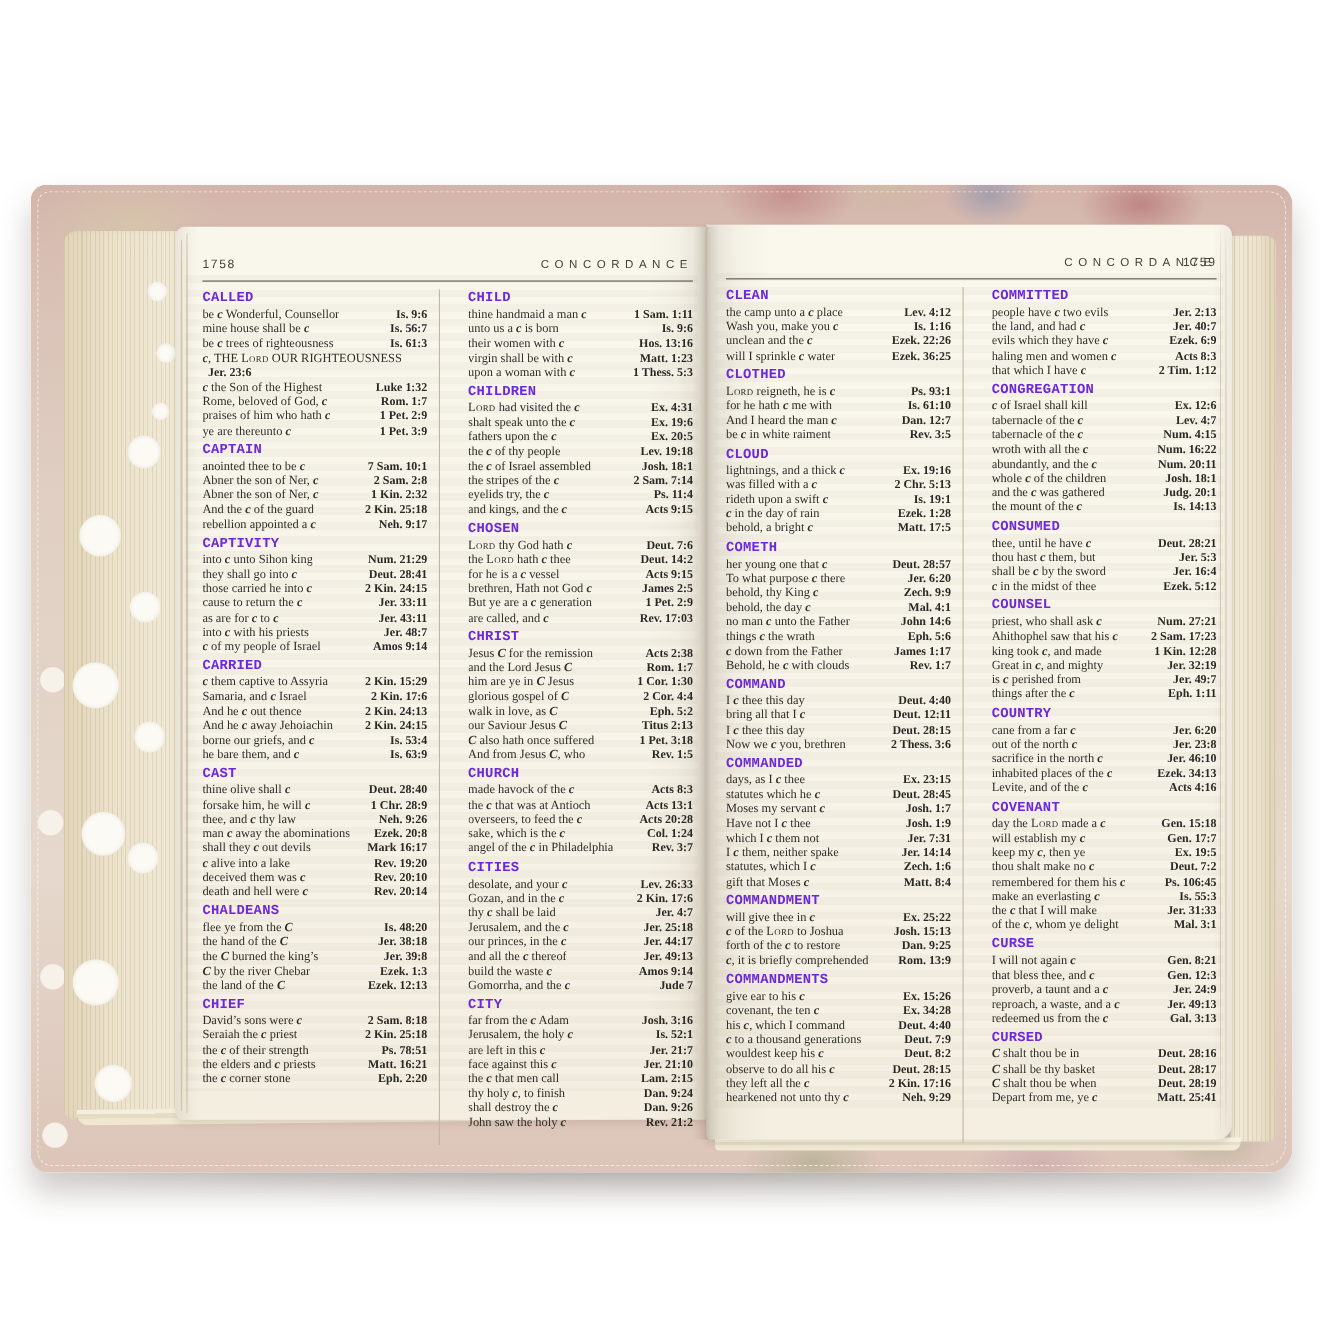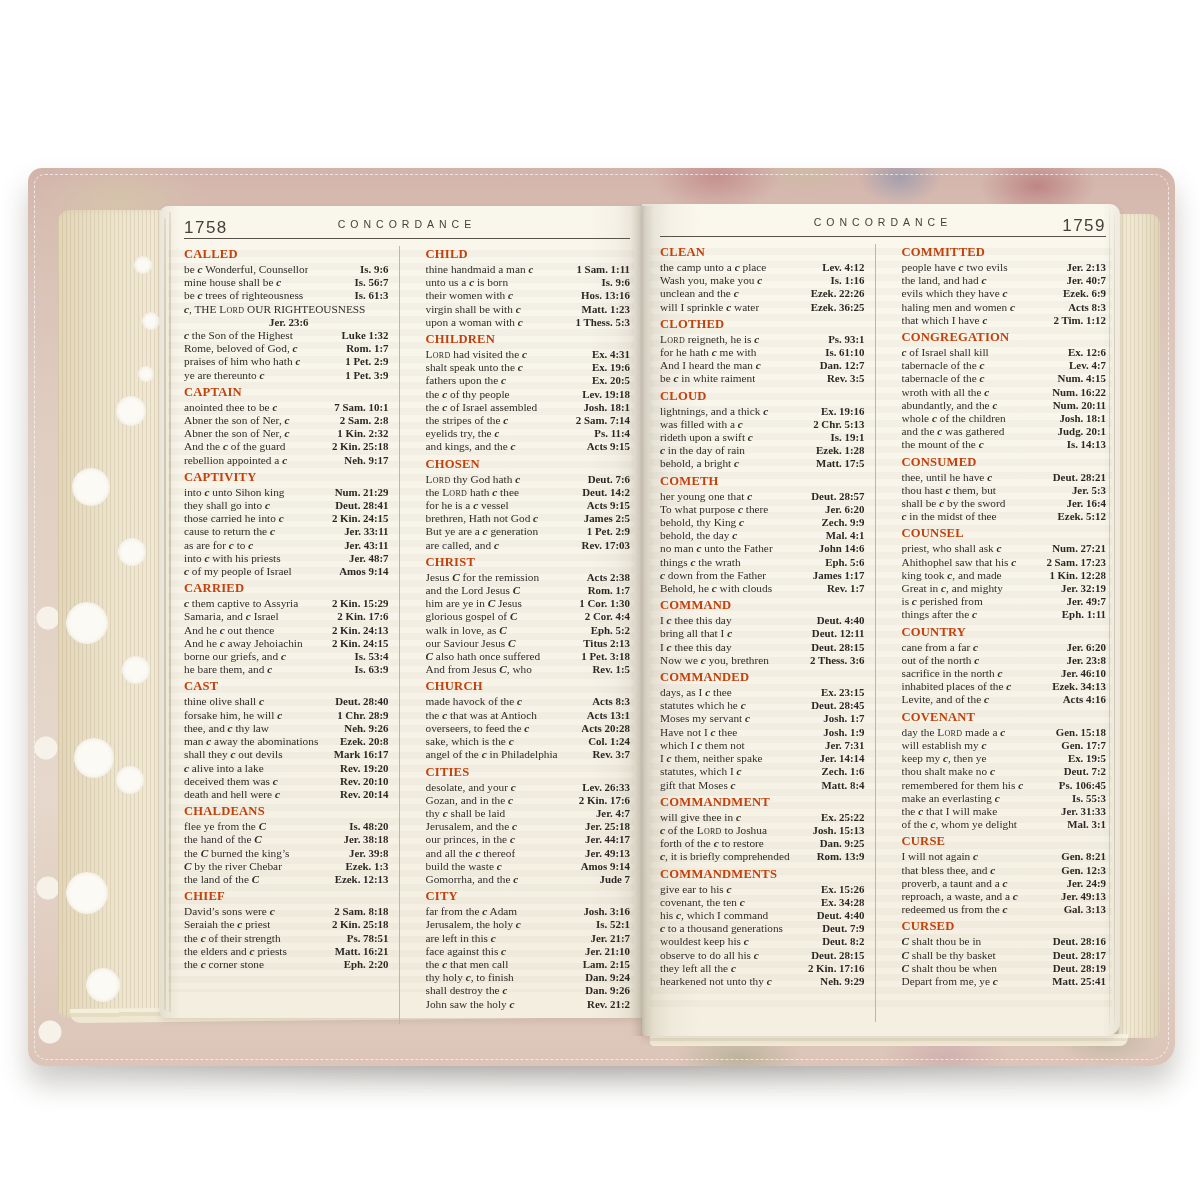--- a/index.html
+++ b/index.html
@@ -65,35 +65,35 @@
     box-shadow:0 4px 7px rgba(90,75,55,.14);}
   .page::before{content:'';position:absolute;left:8px;right:8px;top:44px;bottom:26px;pointer-events:none;
     background:repeating-linear-gradient(180deg, rgba(138,126,102,.05) 0 7px, rgba(138,126,102,0) 7px 13.2px);}
   .sheet-line{position:absolute;background:rgba(175,158,120,.45);width:1.5px;border-radius:40%;}
 
   
   .content{position:absolute;z-index:3;}
   .content.left{left:184px;top:218px;width:446px;}
   .content.right{left:660px;top:216px;width:446px;}
   .page-head{position:relative;height:17px;}
-  .pnum{position:absolute;top:0;font-family:"Liberation Sans", sans-serif;font-size:17px;letter-spacing:1.5px;color:#44413a;}
+  .pnum{position:absolute;top:0;font-family:"Liberation Sans", sans-serif;font-size:11px;letter-spacing:1.5px;color:#44413a;}
   .pnum.l{left:0;} .pnum.r{right:0;}
-  .ptitle{display:block;text-align:center;font-family:"Liberation Sans", sans-serif;font-size:10.5px;letter-spacing:5px;color:#45423b;}
+  .ptitle{display:block;text-align:right;font-family:"Liberation Sans", sans-serif;font-size:10.5px;letter-spacing:5px;color:#45423b;margin-top:17px;}
   .head-rule{border:none;border-top:1.6px solid #57534a;margin:3px 0 0 0;}
   .cols{display:flex;margin-top:7px;height:778px;overflow:hidden;}
   .col{flex:1;overflow:hidden;}
   .col.first{padding-right:10px;}
   .col.second{border-left:1px solid #bfb7a4;padding-left:26px;}
   .sec{margin-top:3px;}
   .sec:first-child{margin-top:1px;}
-  .headword{font-weight:bold;font-size:12.6px;line-height:15px;letter-spacing:.2px;color:#c2410c;margin-bottom:1px;}
+  .headword{font-weight:bold;font-size:12.6px;line-height:15px;letter-spacing:.2px;color:#6d28d9;margin-bottom:1px;font-family:Liberation Mono, monospace;}
   .row{display:flex;justify-content:space-between;align-items:baseline;font-size:11.3px;line-height:13.2px;color:#2f2d29;}
   .row .phrase{white-space:nowrap;overflow:hidden;}
   .row .ref{white-space:nowrap;padding-left:5px;font-weight:bold;font-size:10.9px;color:#2b2926;}
-  .row.refline{justify-content:center;}
+  .row.refline{justify-content:flex-start;}
   i.kw{font-family:"Liberation Serif", serif;font-style:italic;font-weight:bold;}
   .sc{font-variant:small-caps;letter-spacing:.3px;}
 
   
   .gutter{position:absolute;left:630px;top:206px;width:24px;height:830px;z-index:4;pointer-events:none;
     background:linear-gradient(90deg, rgba(70,58,40,0) 0%, rgba(70,58,40,.10) 40%, rgba(70,58,40,.16) 52%, rgba(70,58,40,.08) 65%, rgba(70,58,40,0) 100%);}
 </style>
 </head>
 <body>
 

